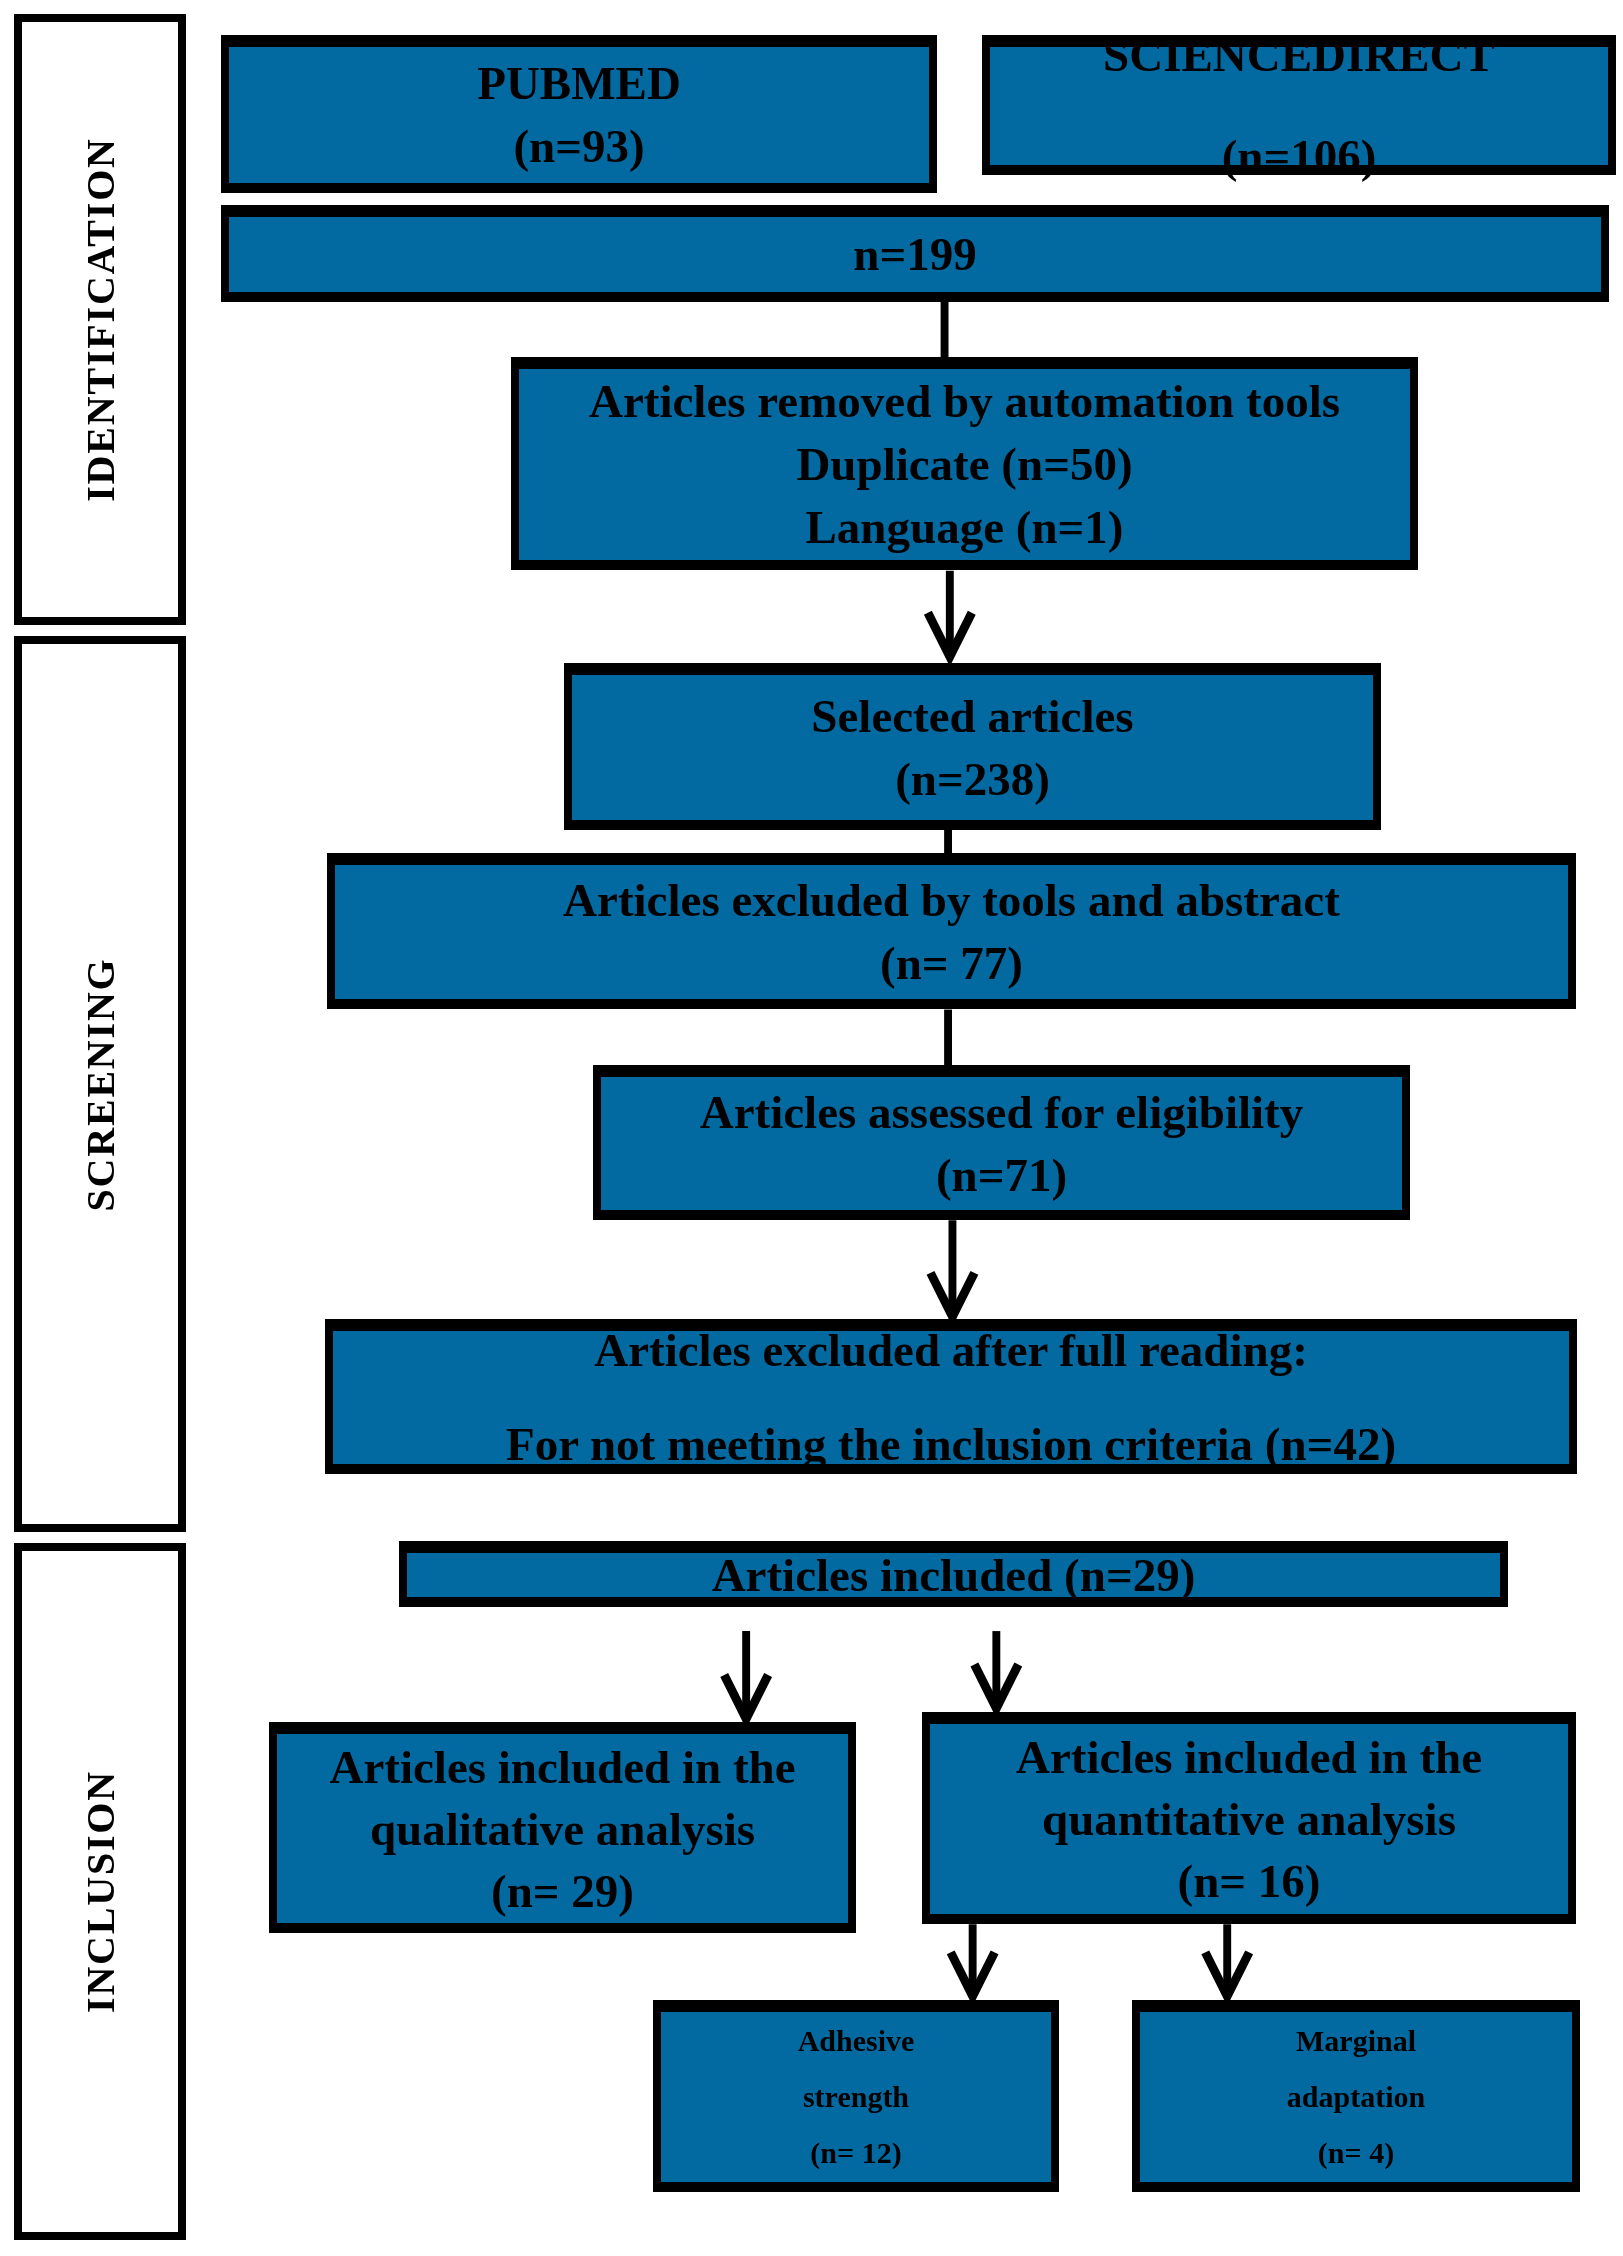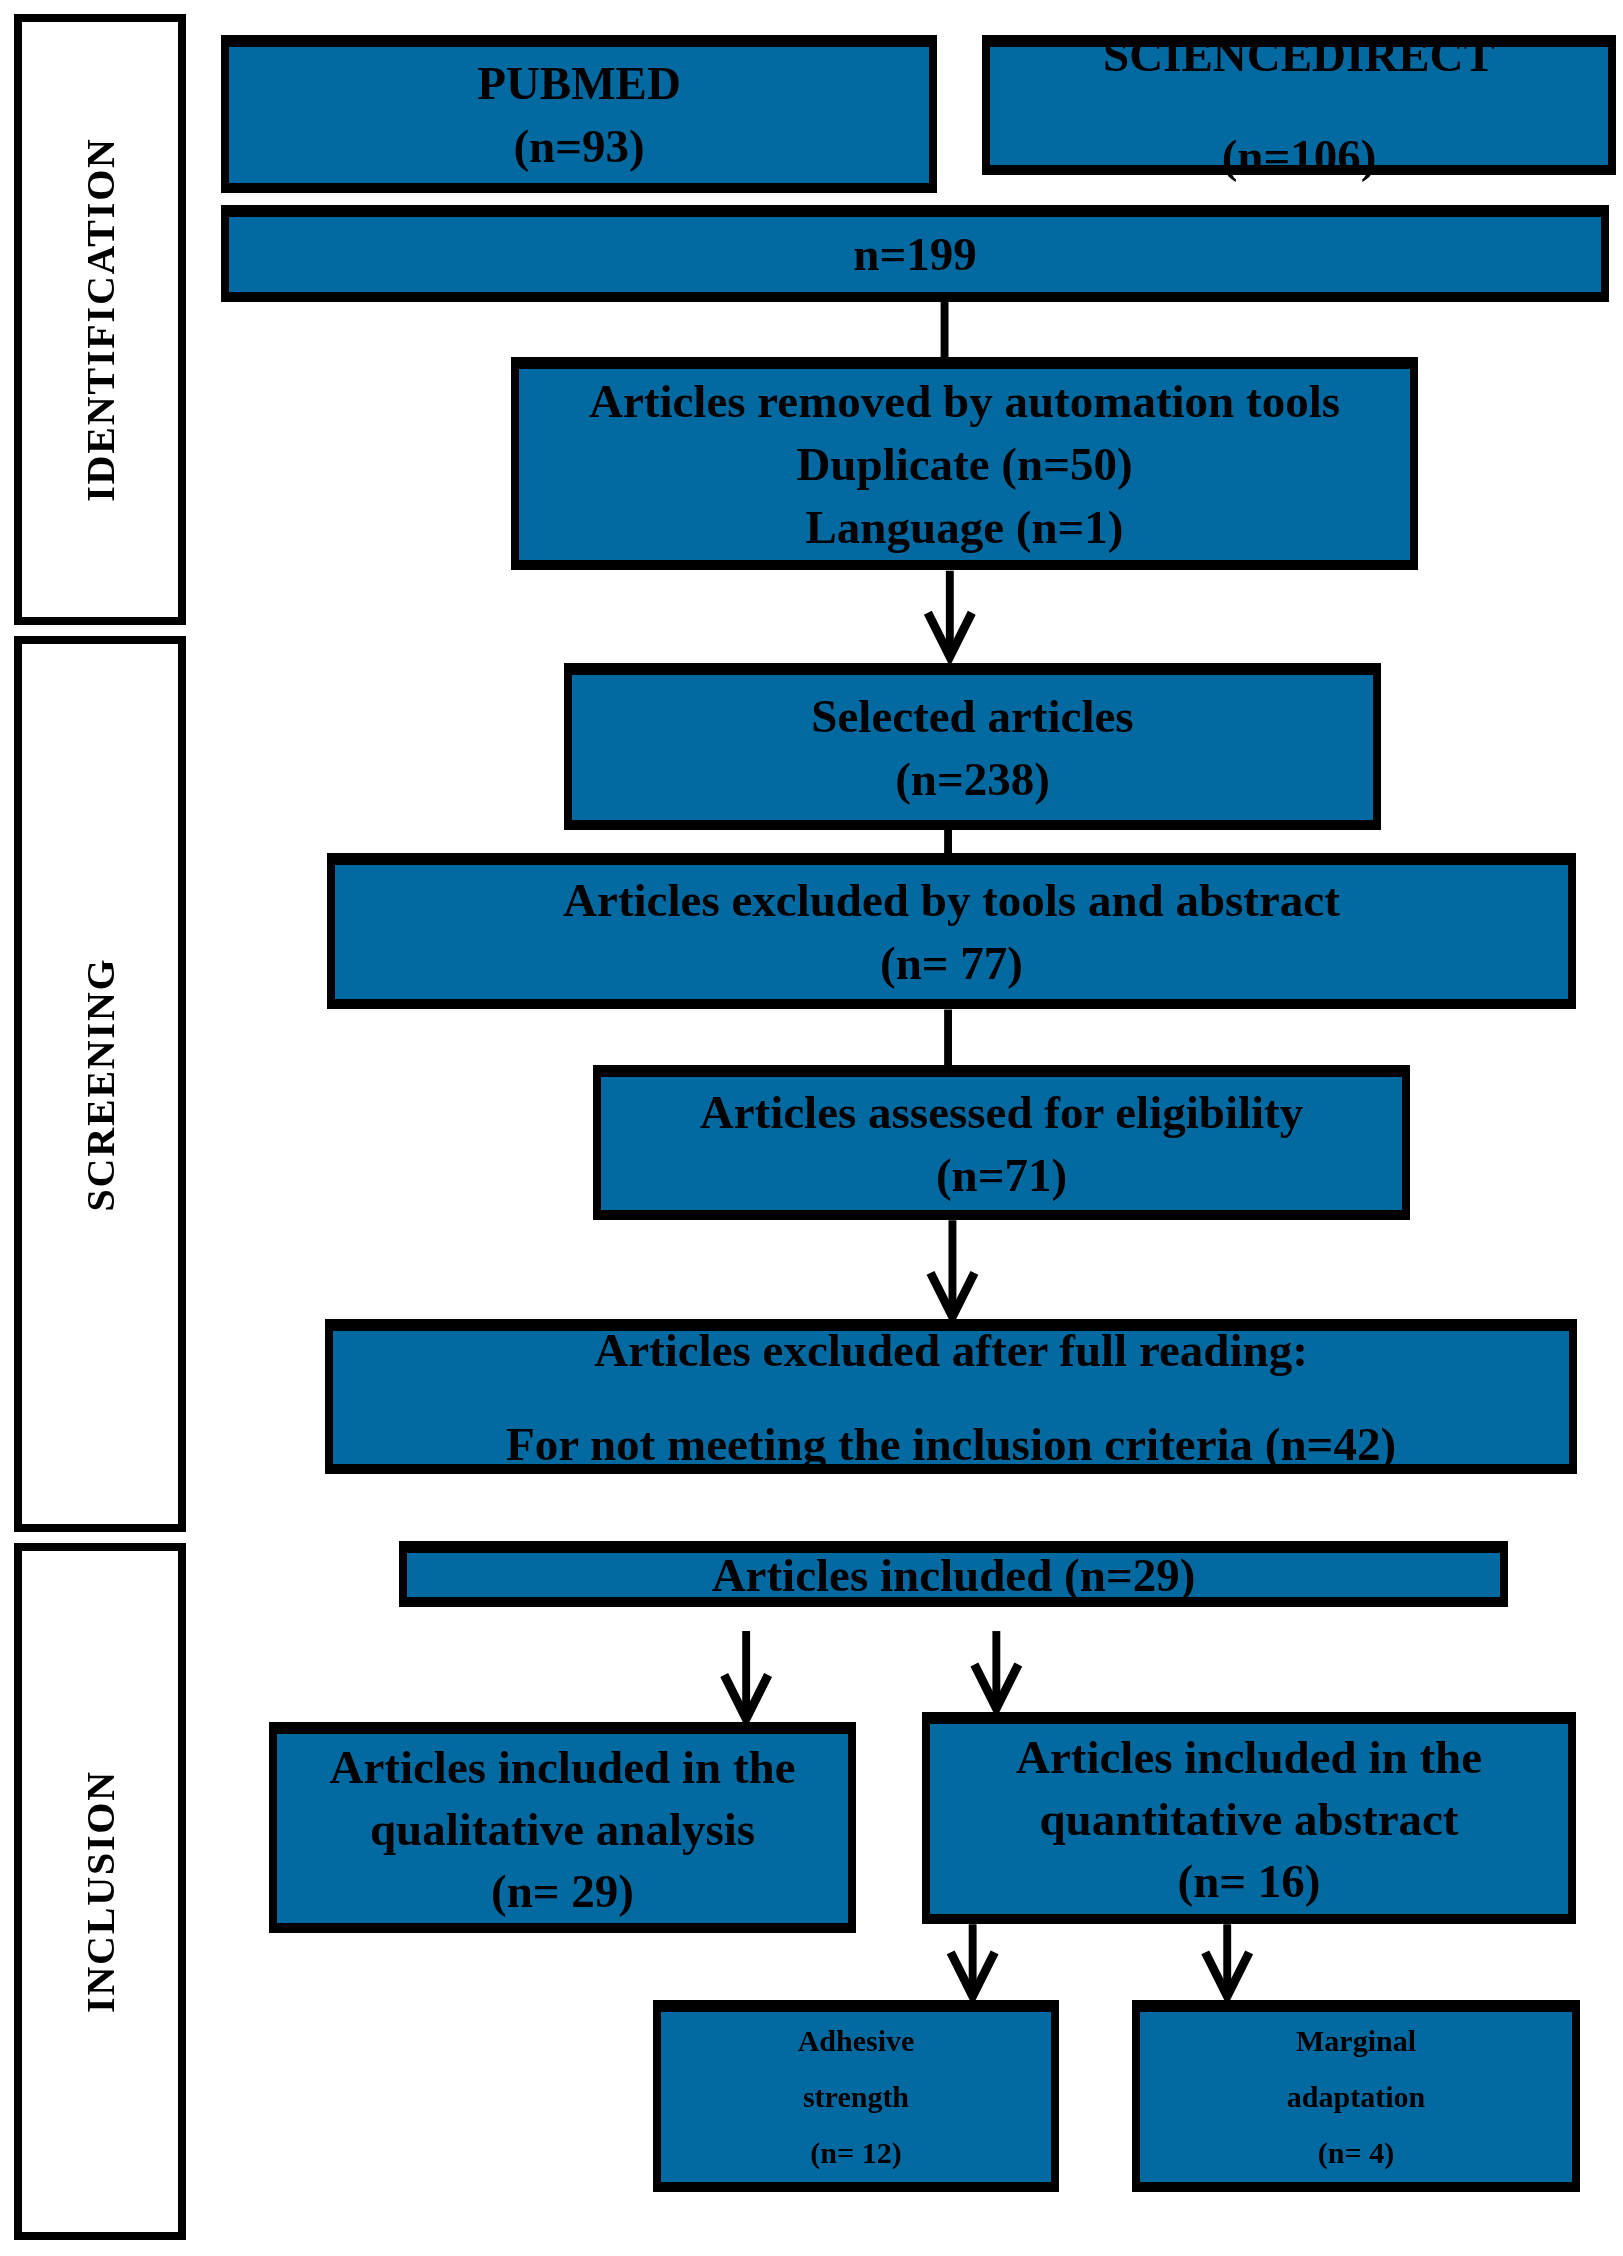--- a/index.html
+++ b/index.html
@@ -135,21 +135,21 @@
   </div>
 
   <div class="box mid" id="box-qualitative">
     <div class="line">Articles included in the</div>
     <div class="line">qualitative analysis</div>
     <div class="line">(n= 29)</div>
   </div>
 
   <div class="box mid" id="box-quantitative">
     <div class="line">Articles included in the</div>
-    <div class="line">quantitative abstract</div>
+    <div class="line">quantitative analysis</div>
     <div class="line">(n= 16)</div>
   </div>
 
   <div class="box small" id="box-adhesive">
     <div class="line">Adhesive</div>
     <div class="line">strength</div>
     <div class="line">(n= 12)</div>
   </div>
 
   <div class="box small" id="box-marginal">

